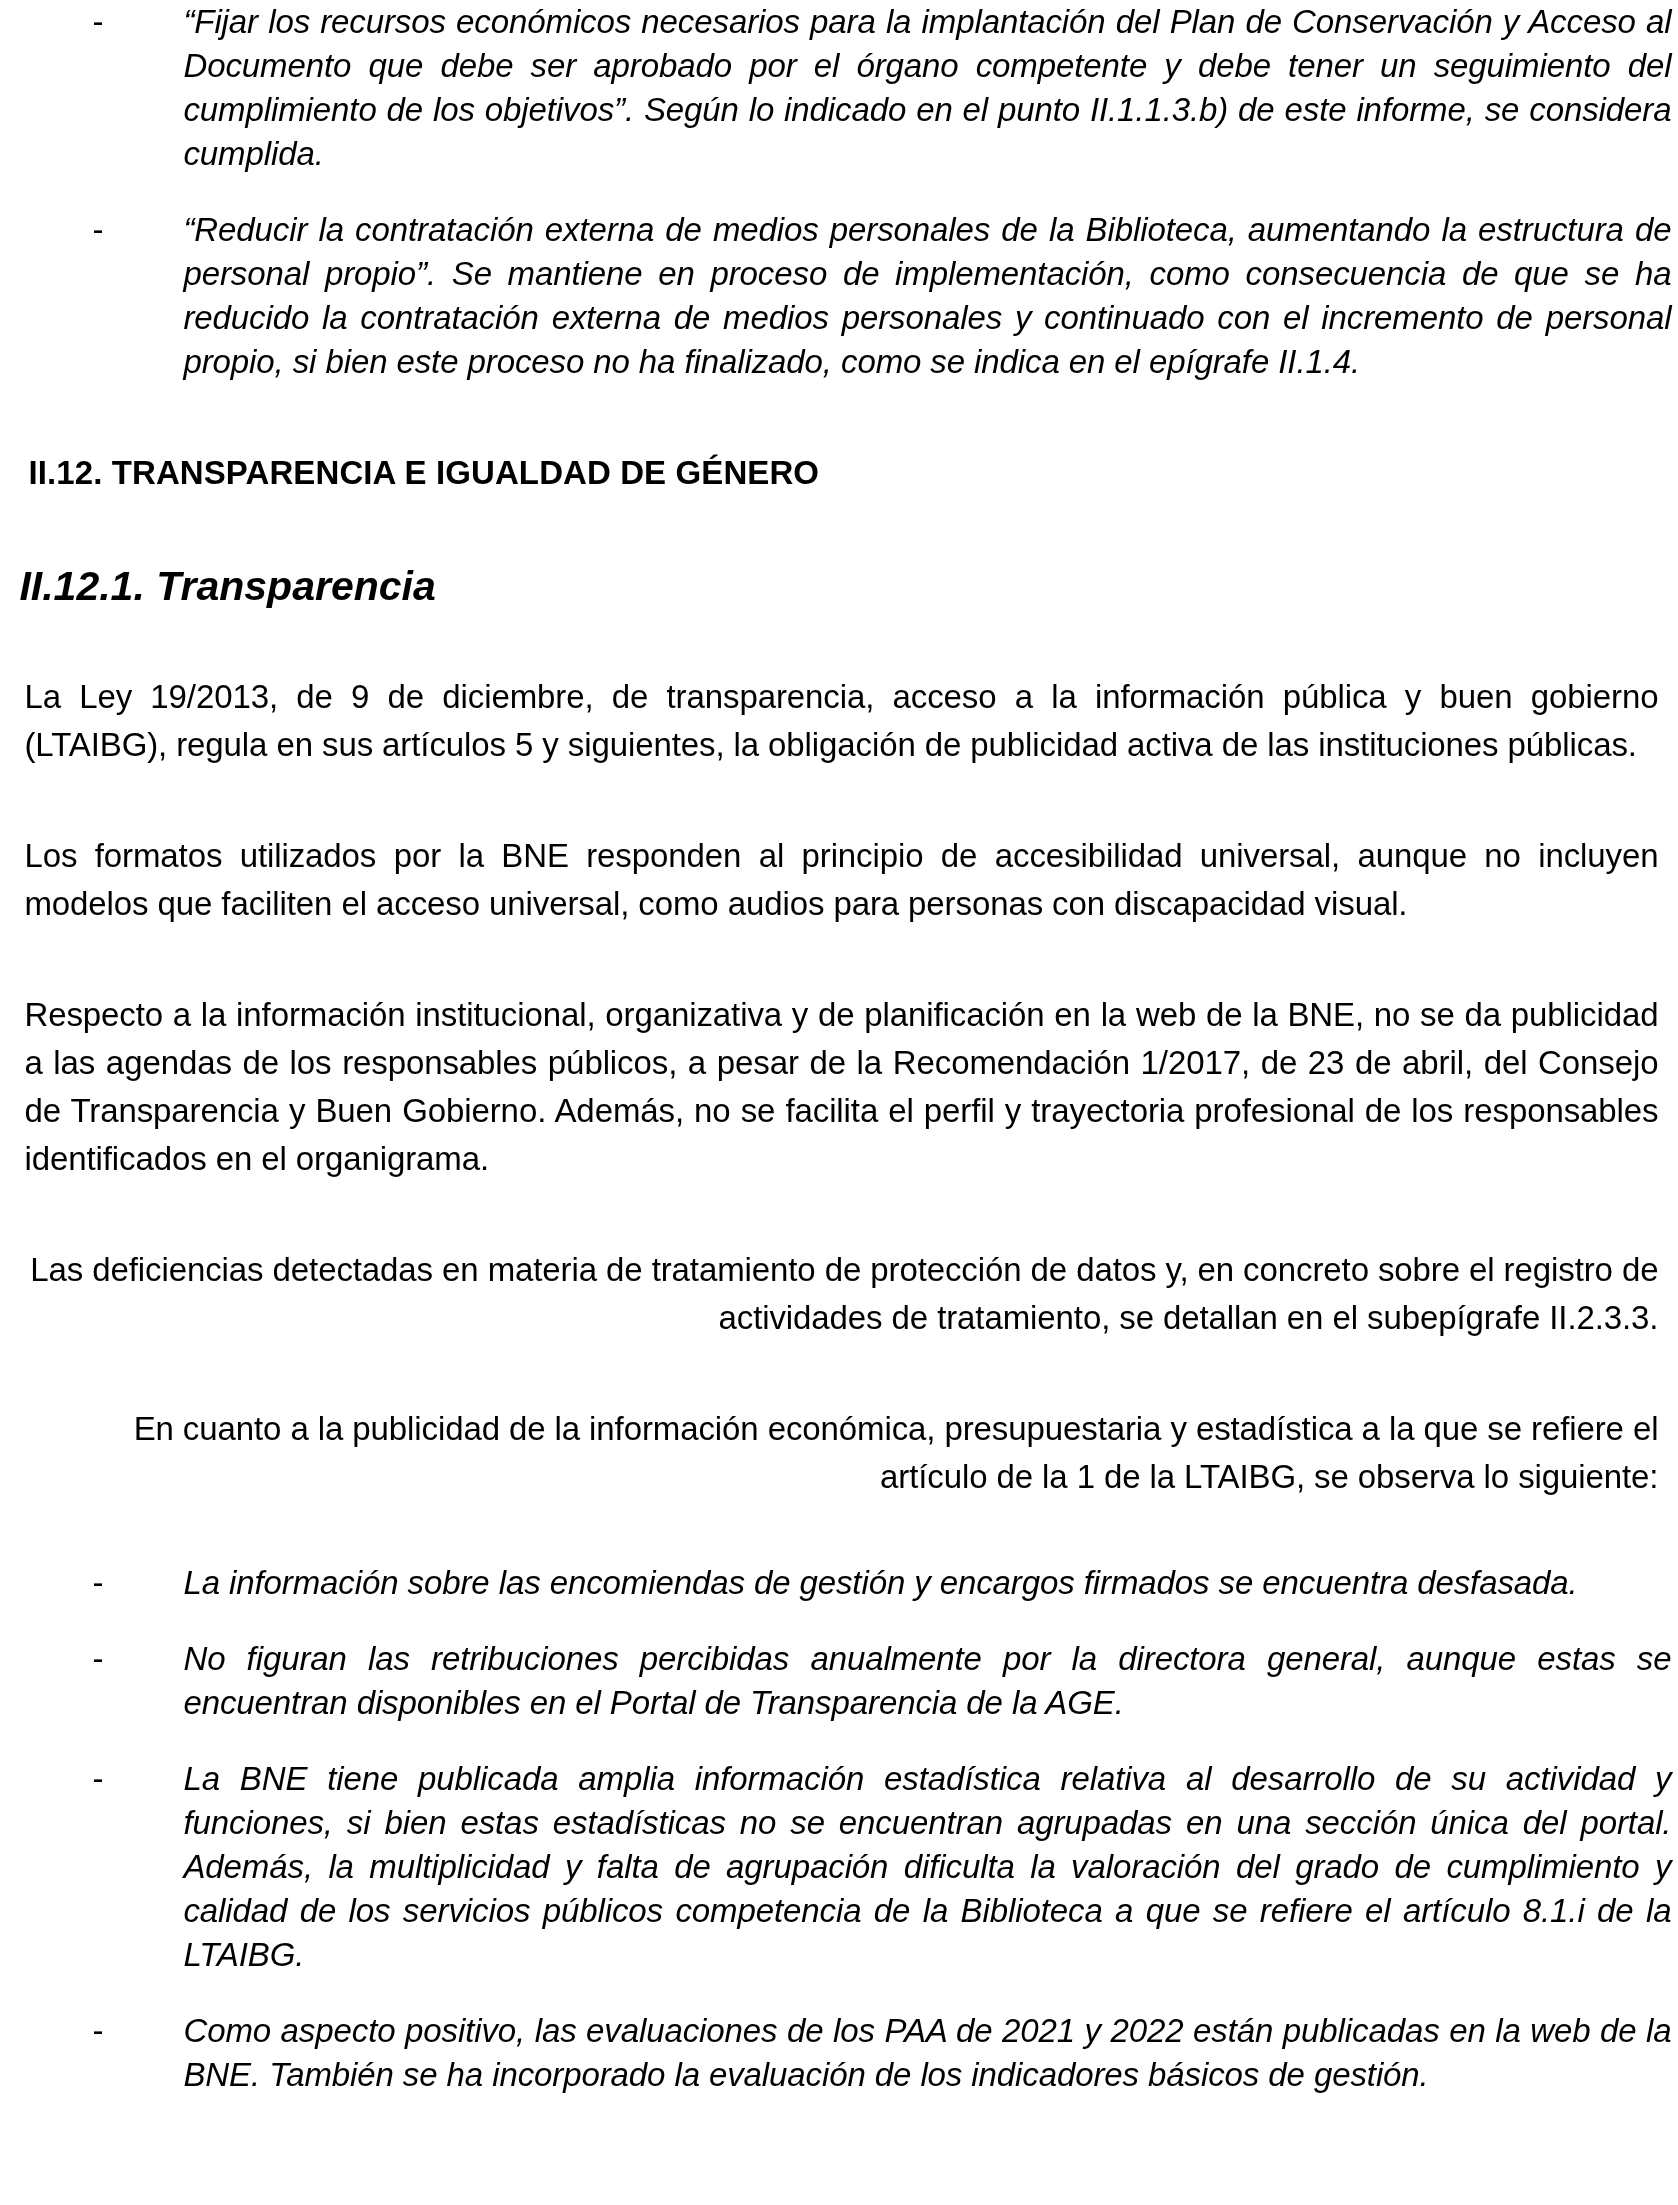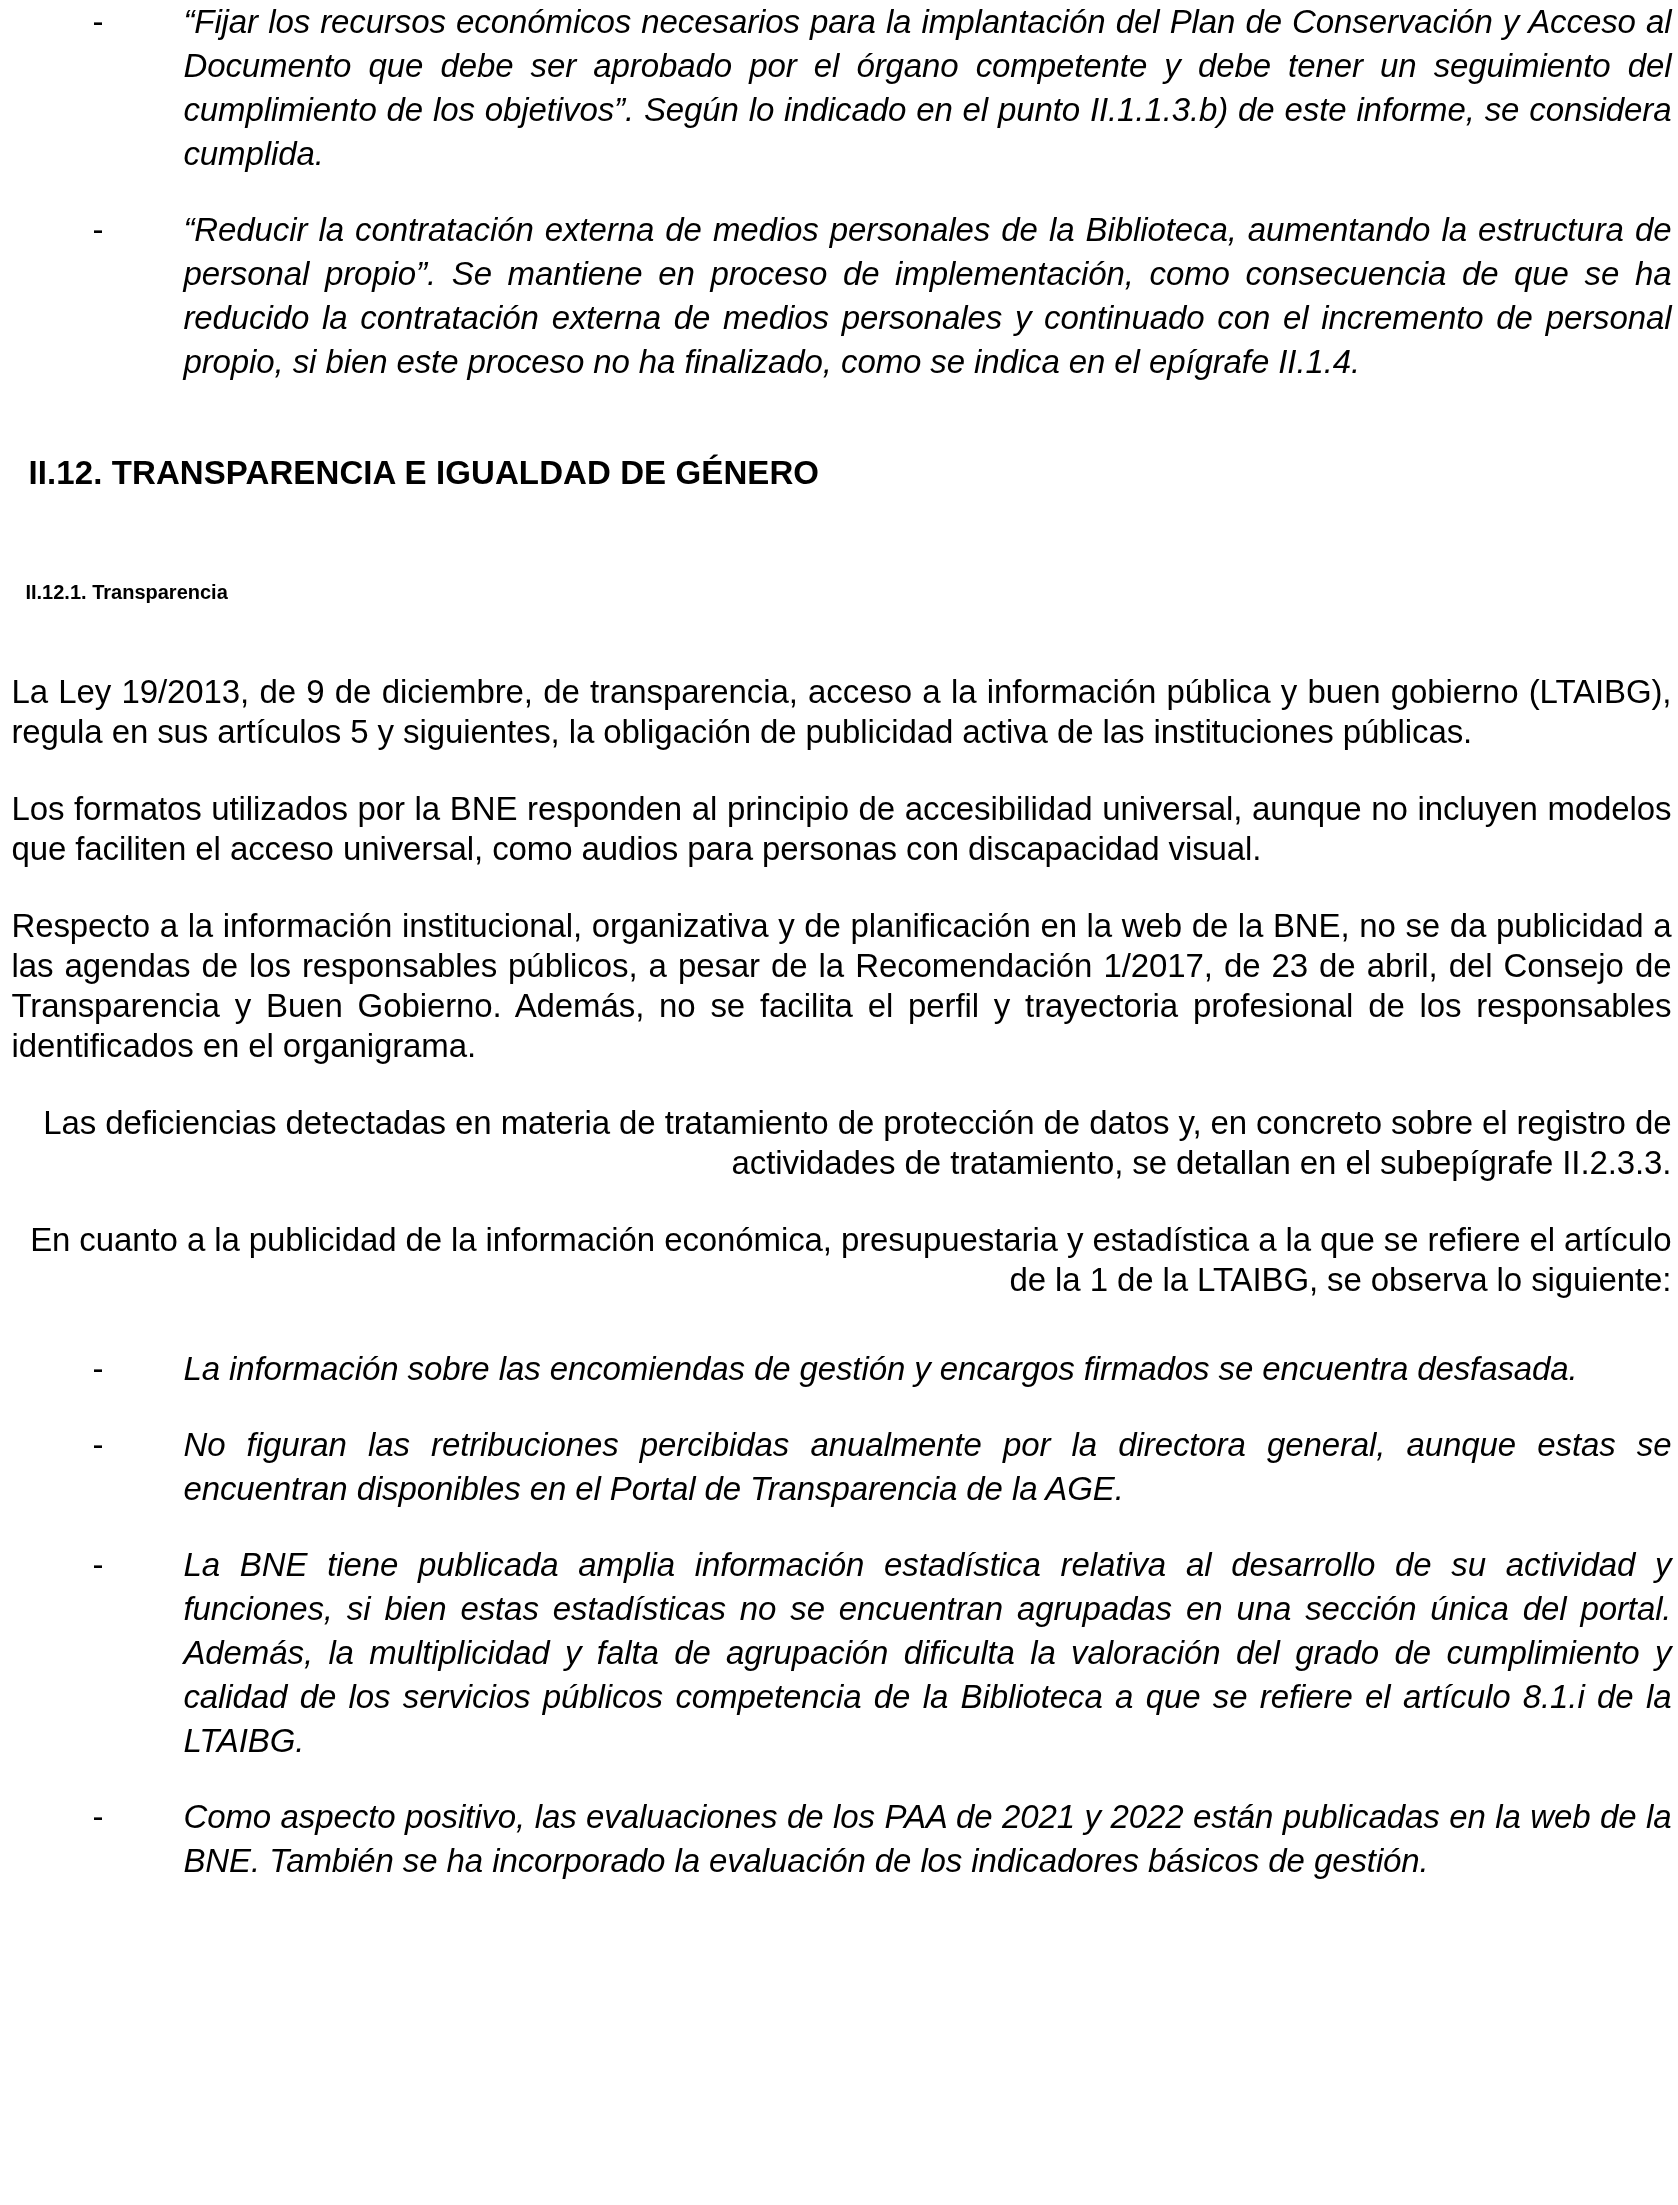--- a/index.html
+++ b/index.html
@@ -58,31 +58,32 @@
 
   
   h2.section-title {
     font-size: 33px;
     line-height: 44px;
     font-weight: bold;
     margin: 17px;
     letter-spacing: 0.1px;
   }
   h3.subsection-title {
-    font-size: 20px;
+    font-size: 41px;
     line-height: 44px;
     font-weight: bold;
-    margin: 14px;
+    margin: 8px;
+    font-style: italic;
   }
 
   
   p.body-text {
     font-size: 33px;
-    line-height: 40px;
-    margin: 0;
+    line-height: 48px;
+    margin: 13px;
     text-align: justify;
     text-justify: inter-word;
     letter-spacing: -0.1px;
   }
   p.body-text.nojustify {
     text-align: right;
   }
   .sp-46 { height: 37px; }
   .sp-54 { height: 44px; }
   .sp-58 { height: 47px; }

